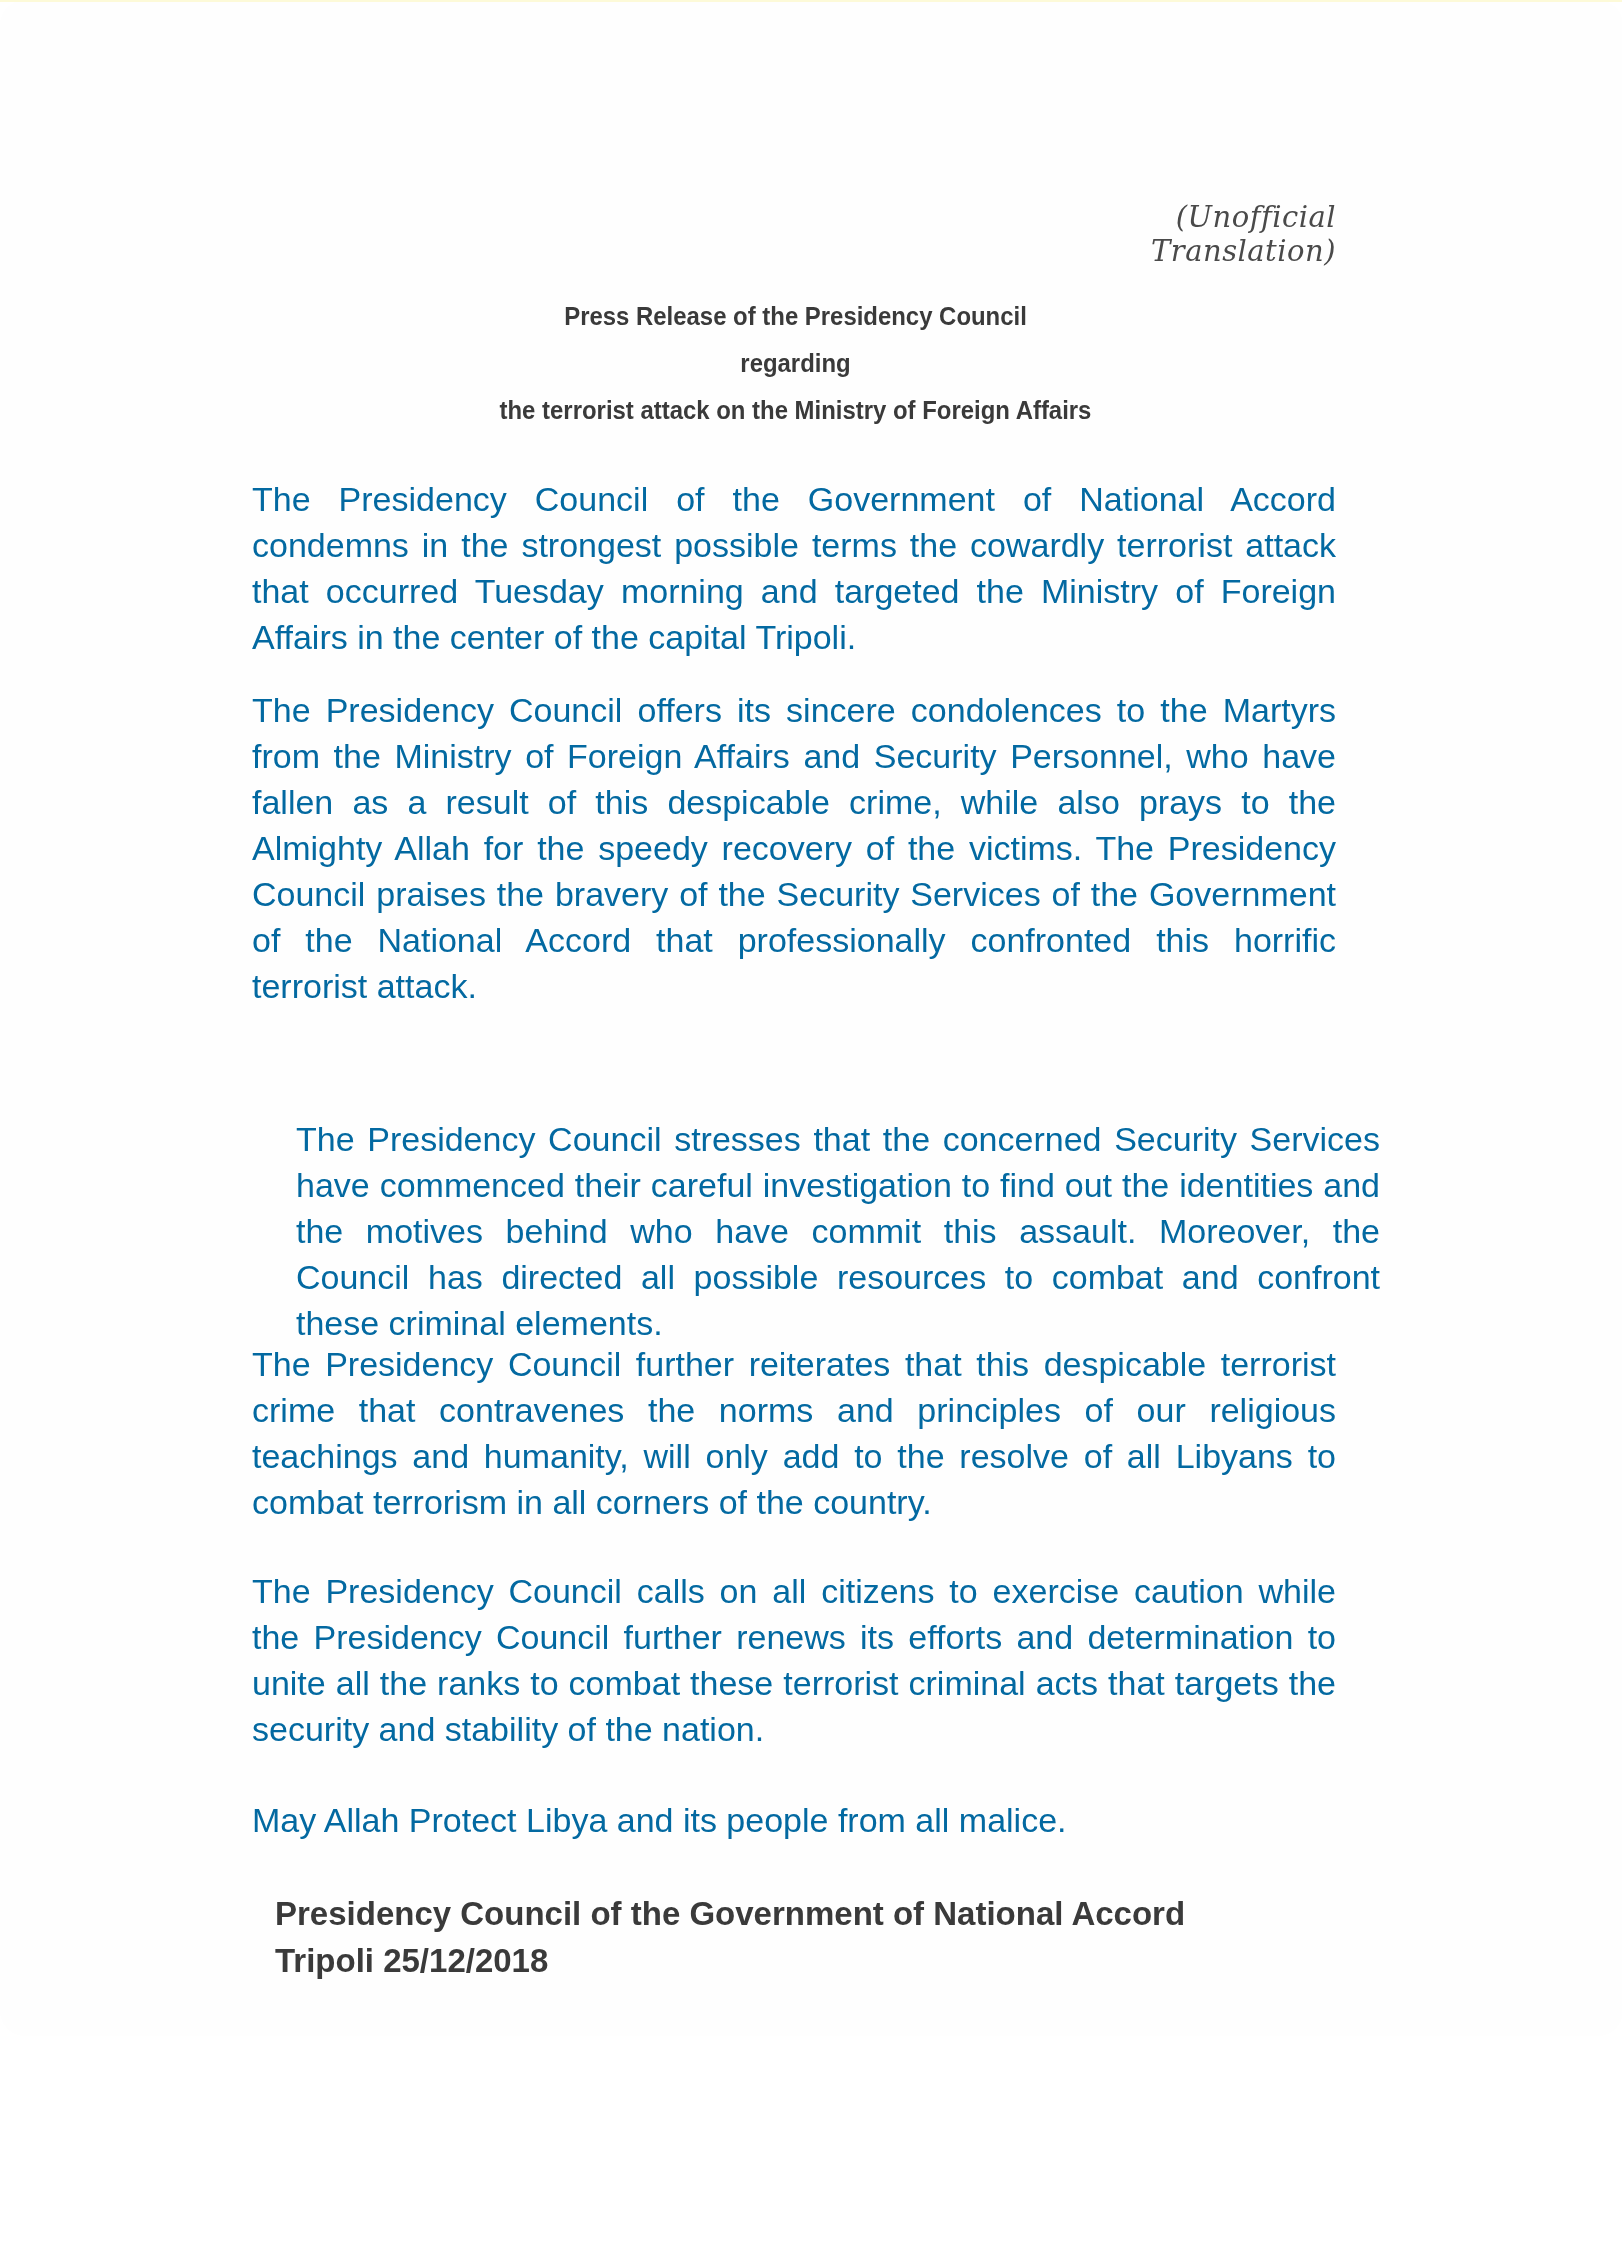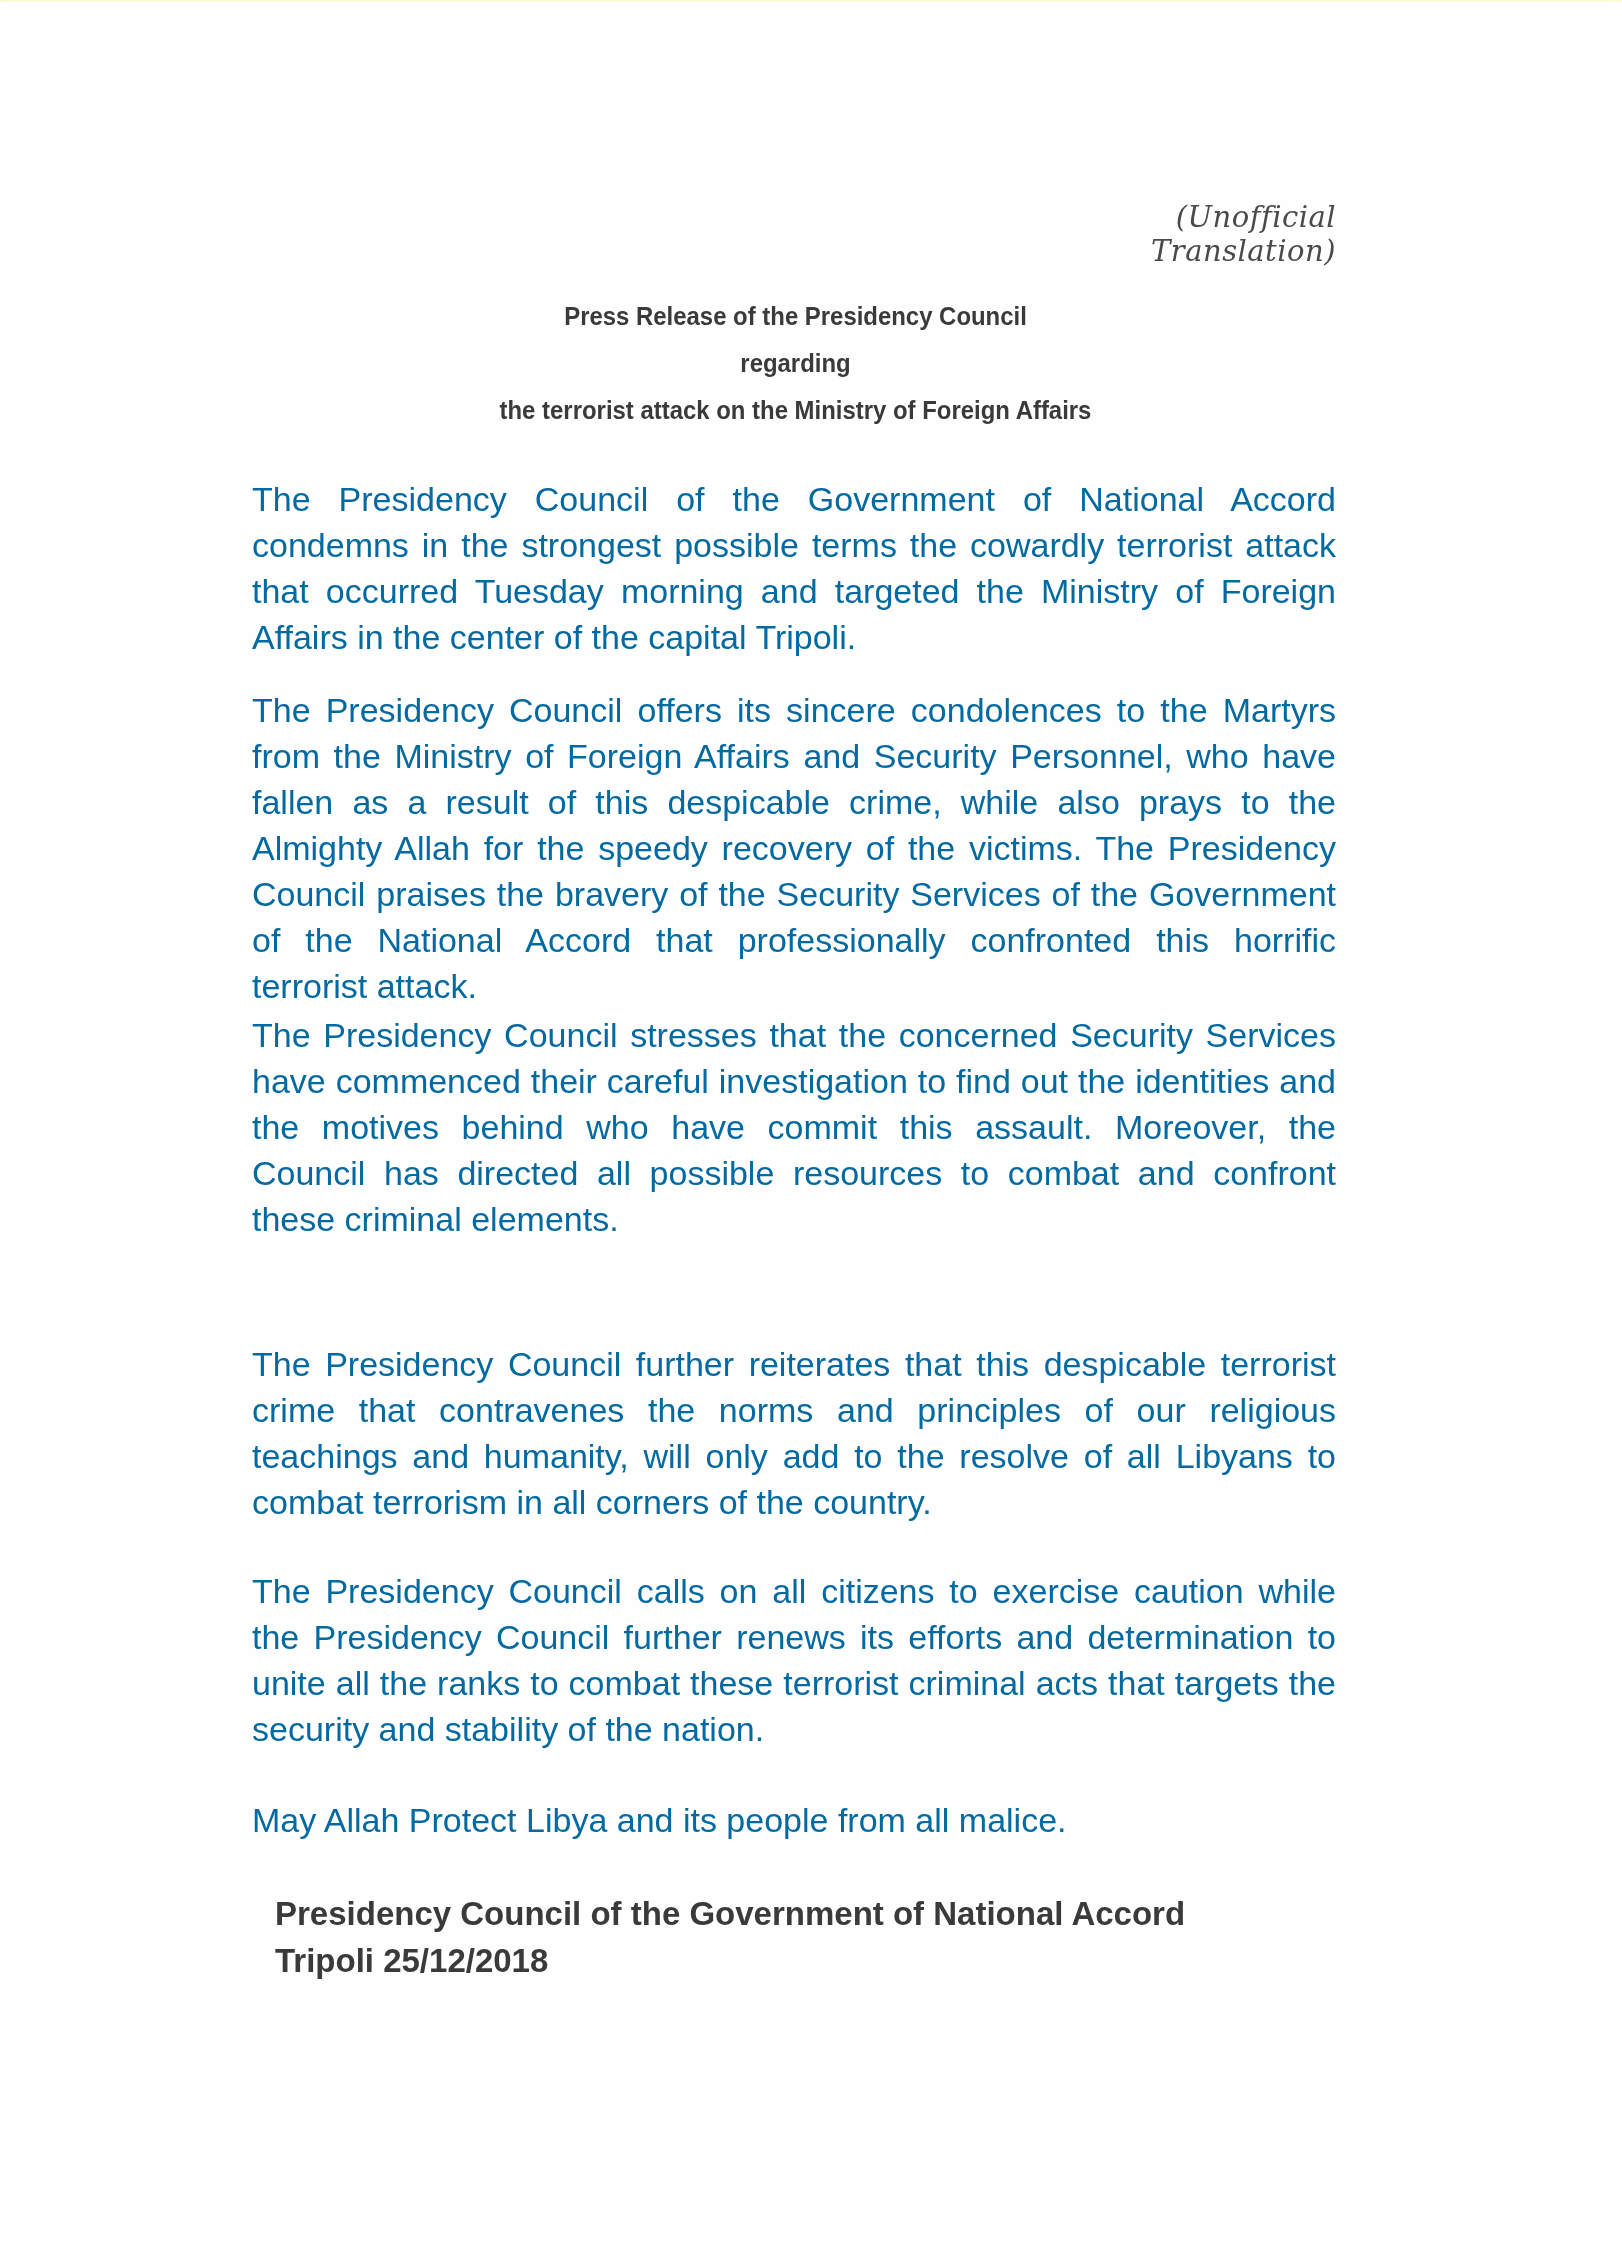--- a/index.html
+++ b/index.html
@@ -13,21 +13,21 @@
   }
   .title-block { position: absolute; left: 254px; top: 293px; width: 1083px; text-align: center;
     font-family: "Liberation Sans", sans-serif; font-weight: bold; font-size: 26px; color: #3a3a3a; line-height: 47px; }
   .title-line { display: block; transform: scaleX(0.92); }
   .body { position: absolute; left: 252px; width: 1084px;
     font-family: "Liberation Sans", sans-serif; font-size: 34px; color: #0369a1; line-height: 46px;
     text-align: justify; text-align-last: left; }
   .p { margin: 0; transform-origin: left top; }
   .p1 { top: 476px; }
   .p2 { top: 687px; }
-  .p3 { top: 1012px; }
+  .p3 { top: 1116px; margin-left: 44px; }
   .p4 { top: 1341px; }
   .p5 { top: 1568px; }
   .p6 { top: 1797px; }
   .sig { position: absolute; left: 256px; top: 1890px; font-family: "Liberation Sans", sans-serif;
     font-weight: bold; font-size: 33px; color: #3a3a3a; line-height: 47px; }
   .sig span { display: block; margin-left: 19px; }
 </style>
 </head>
 <body>
 

